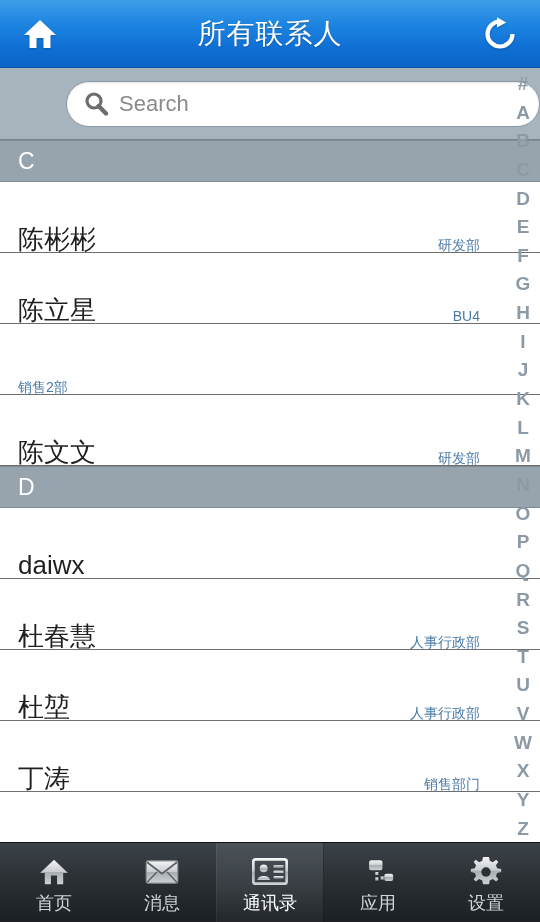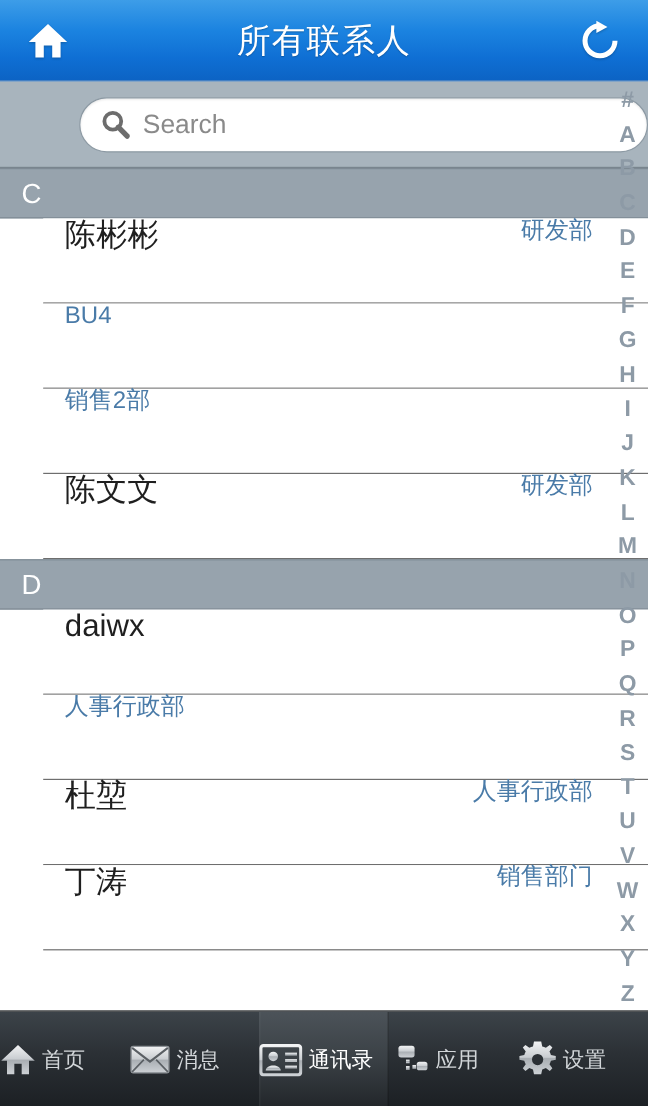--- a/index.html
+++ b/index.html
@@ -61,25 +61,25 @@
   }
   .section-header {
     height:42px; background:#97a3ad;
     border-top:1px solid #7e8a94; border-bottom:1px solid #7e8a94;
     display:flex; align-items:center;
     color:#ffffff; font-size:23px; padding-left:18px;
   }
   .row {
     height:71px; background:#ffffff;
     border-bottom:1px solid #6e6e6e;
-    display:flex; align-items:flex-start; justify-content:space-between;
-    padding:0 8px 0 18px; cursor:pointer;margin-left:36px;
+    display:flex; align-items:flex-end; justify-content:space-between;
+    padding:0 22px 0 18px; cursor:pointer;
   }
   .row-name { font-size:26px; color:#1f1f1f; line-height:1; }
-  .row-dept { font-size:20px; color:#4a7ba8; line-height:1; padding-right:38px; }
+  .row-dept { font-size:14px; color:#4a7ba8; line-height:1; padding-right:38px; }
 
   
   .alpha-index {
     position:absolute; top:68px; right:0; width:34px; height:774px;
     display:flex; flex-direction:column; align-items:center;
     justify-content:space-between;
     padding:6px 0 4px 0;
     pointer-events:auto; cursor:pointer; z-index:5;
   }
   .alpha-letter {
@@ -88,22 +88,22 @@
   }
 
   
   .tabbar {
     position:absolute; bottom:0; left:0; width:540px; height:80px;
     background:linear-gradient(to bottom,#3c4349 0%,#2b3035 45%,#1c2024 100%);
     border-top:1px solid #101315;
     display:flex;
   }
   .tab {
-    flex:1; display:flex; 
-    align-items:center; gap:5px;
+    flex:1; display:flex; flex-direction:column;
+    align-items:center; justify-content:center; gap:5px;
     cursor:pointer; height:80px;
   }
   .tab.active {
     background:linear-gradient(to bottom,#4c5359 0%,#3a4045 50%,#22262a 100%);
     box-shadow:inset 1px 0 0 rgba(255,255,255,.06),inset -1px 0 0 rgba(0,0,0,.35);
   }
   .tab-icon { height:34px; display:flex; align-items:center; justify-content:center; }
   .tab-label { font-size:18px; color:#d2d6d9; line-height:1; }
   .tab.active .tab-label { color:#ffffff; }
 </style>
@@ -155,35 +155,37 @@
     </div>
   </div>
 
   <div class="list" id="contact-list">
       <div class="section-header">C</div>
       <div class="row">
         <span class="row-name">陈彬彬</span>
         <span class="row-dept">研发部</span>
       </div>
       <div class="row">
+        <span class="row-name">陈立星</span>
         <span class="row-dept">BU4</span>
       </div>
       <div class="row">
         <span class="row-dept">销售2部</span>
       </div>
       <div class="row">
         <span class="row-name">陈文文</span>
         <span class="row-dept">研发部</span>
       </div>
       <div class="section-header">D</div>
       <div class="row">
         <span class="row-name">daiwx</span>
         <span class="row-dept"></span>
       </div>
       <div class="row">
+        <span class="row-name">杜春慧</span>
         <span class="row-dept">人事行政部</span>
       </div>
       <div class="row">
         <span class="row-name">杜堃</span>
         <span class="row-dept">人事行政部</span>
       </div>
       <div class="row">
         <span class="row-name">丁涛</span>
         <span class="row-dept">销售部门</span>
       </div>

